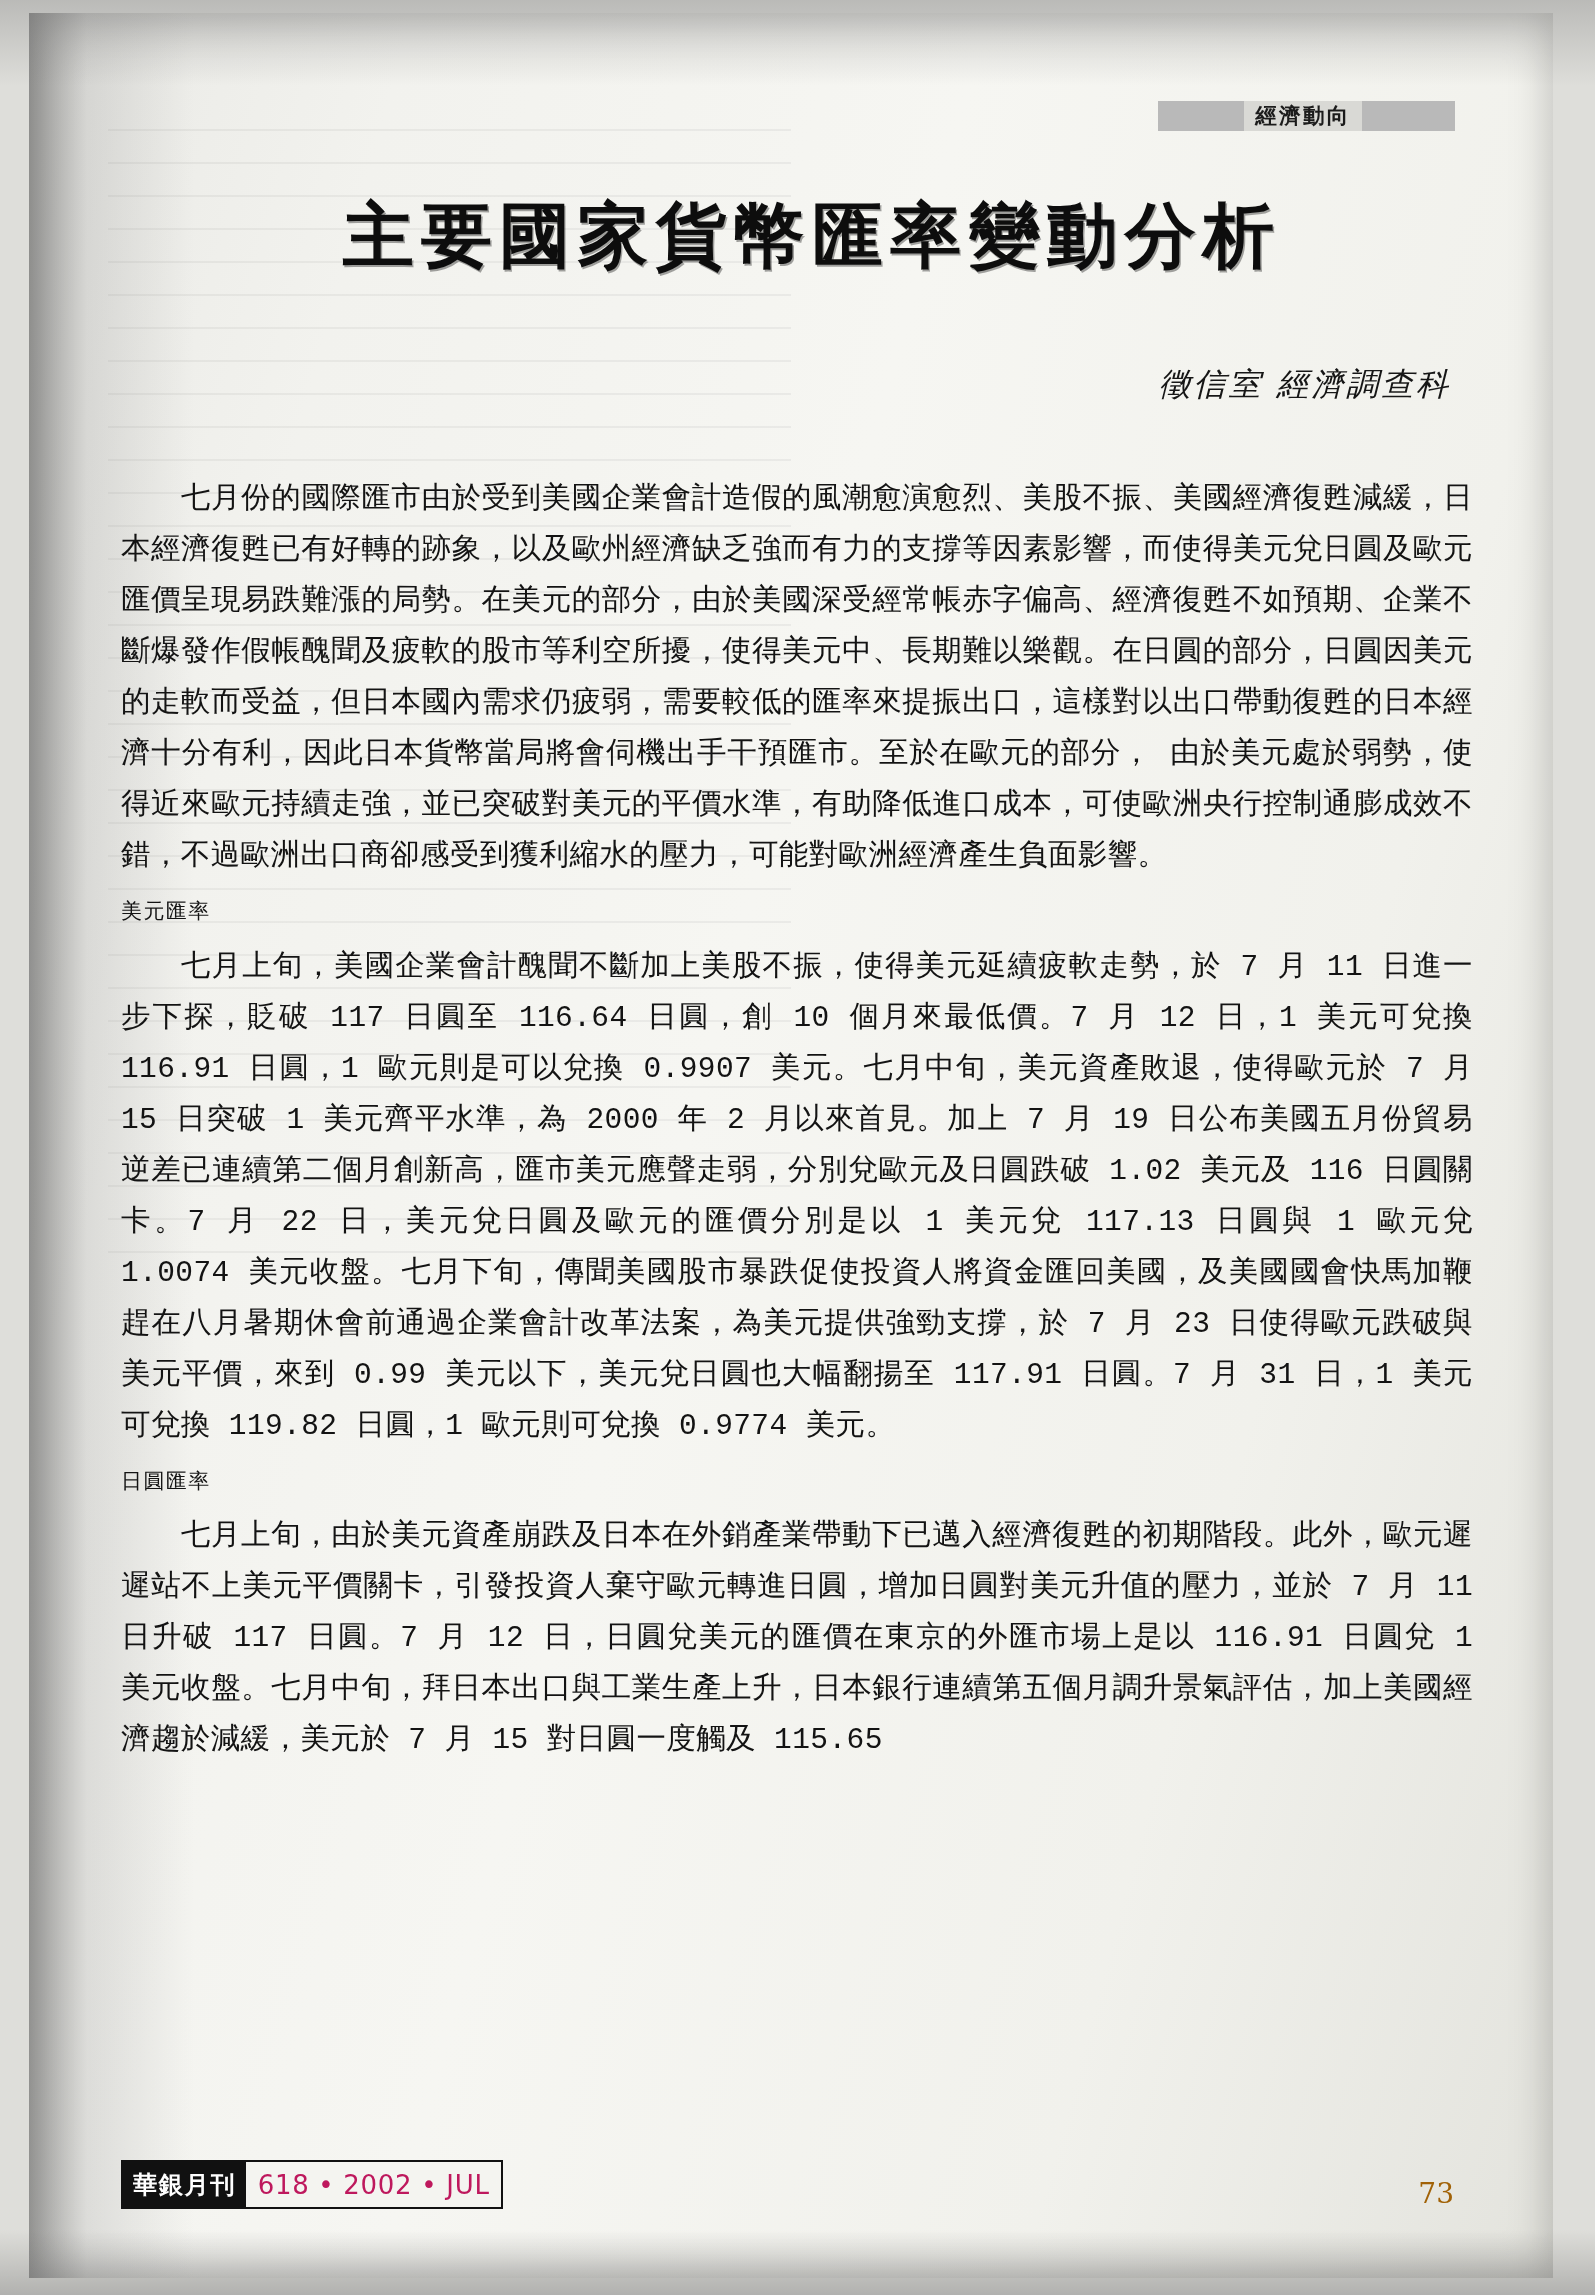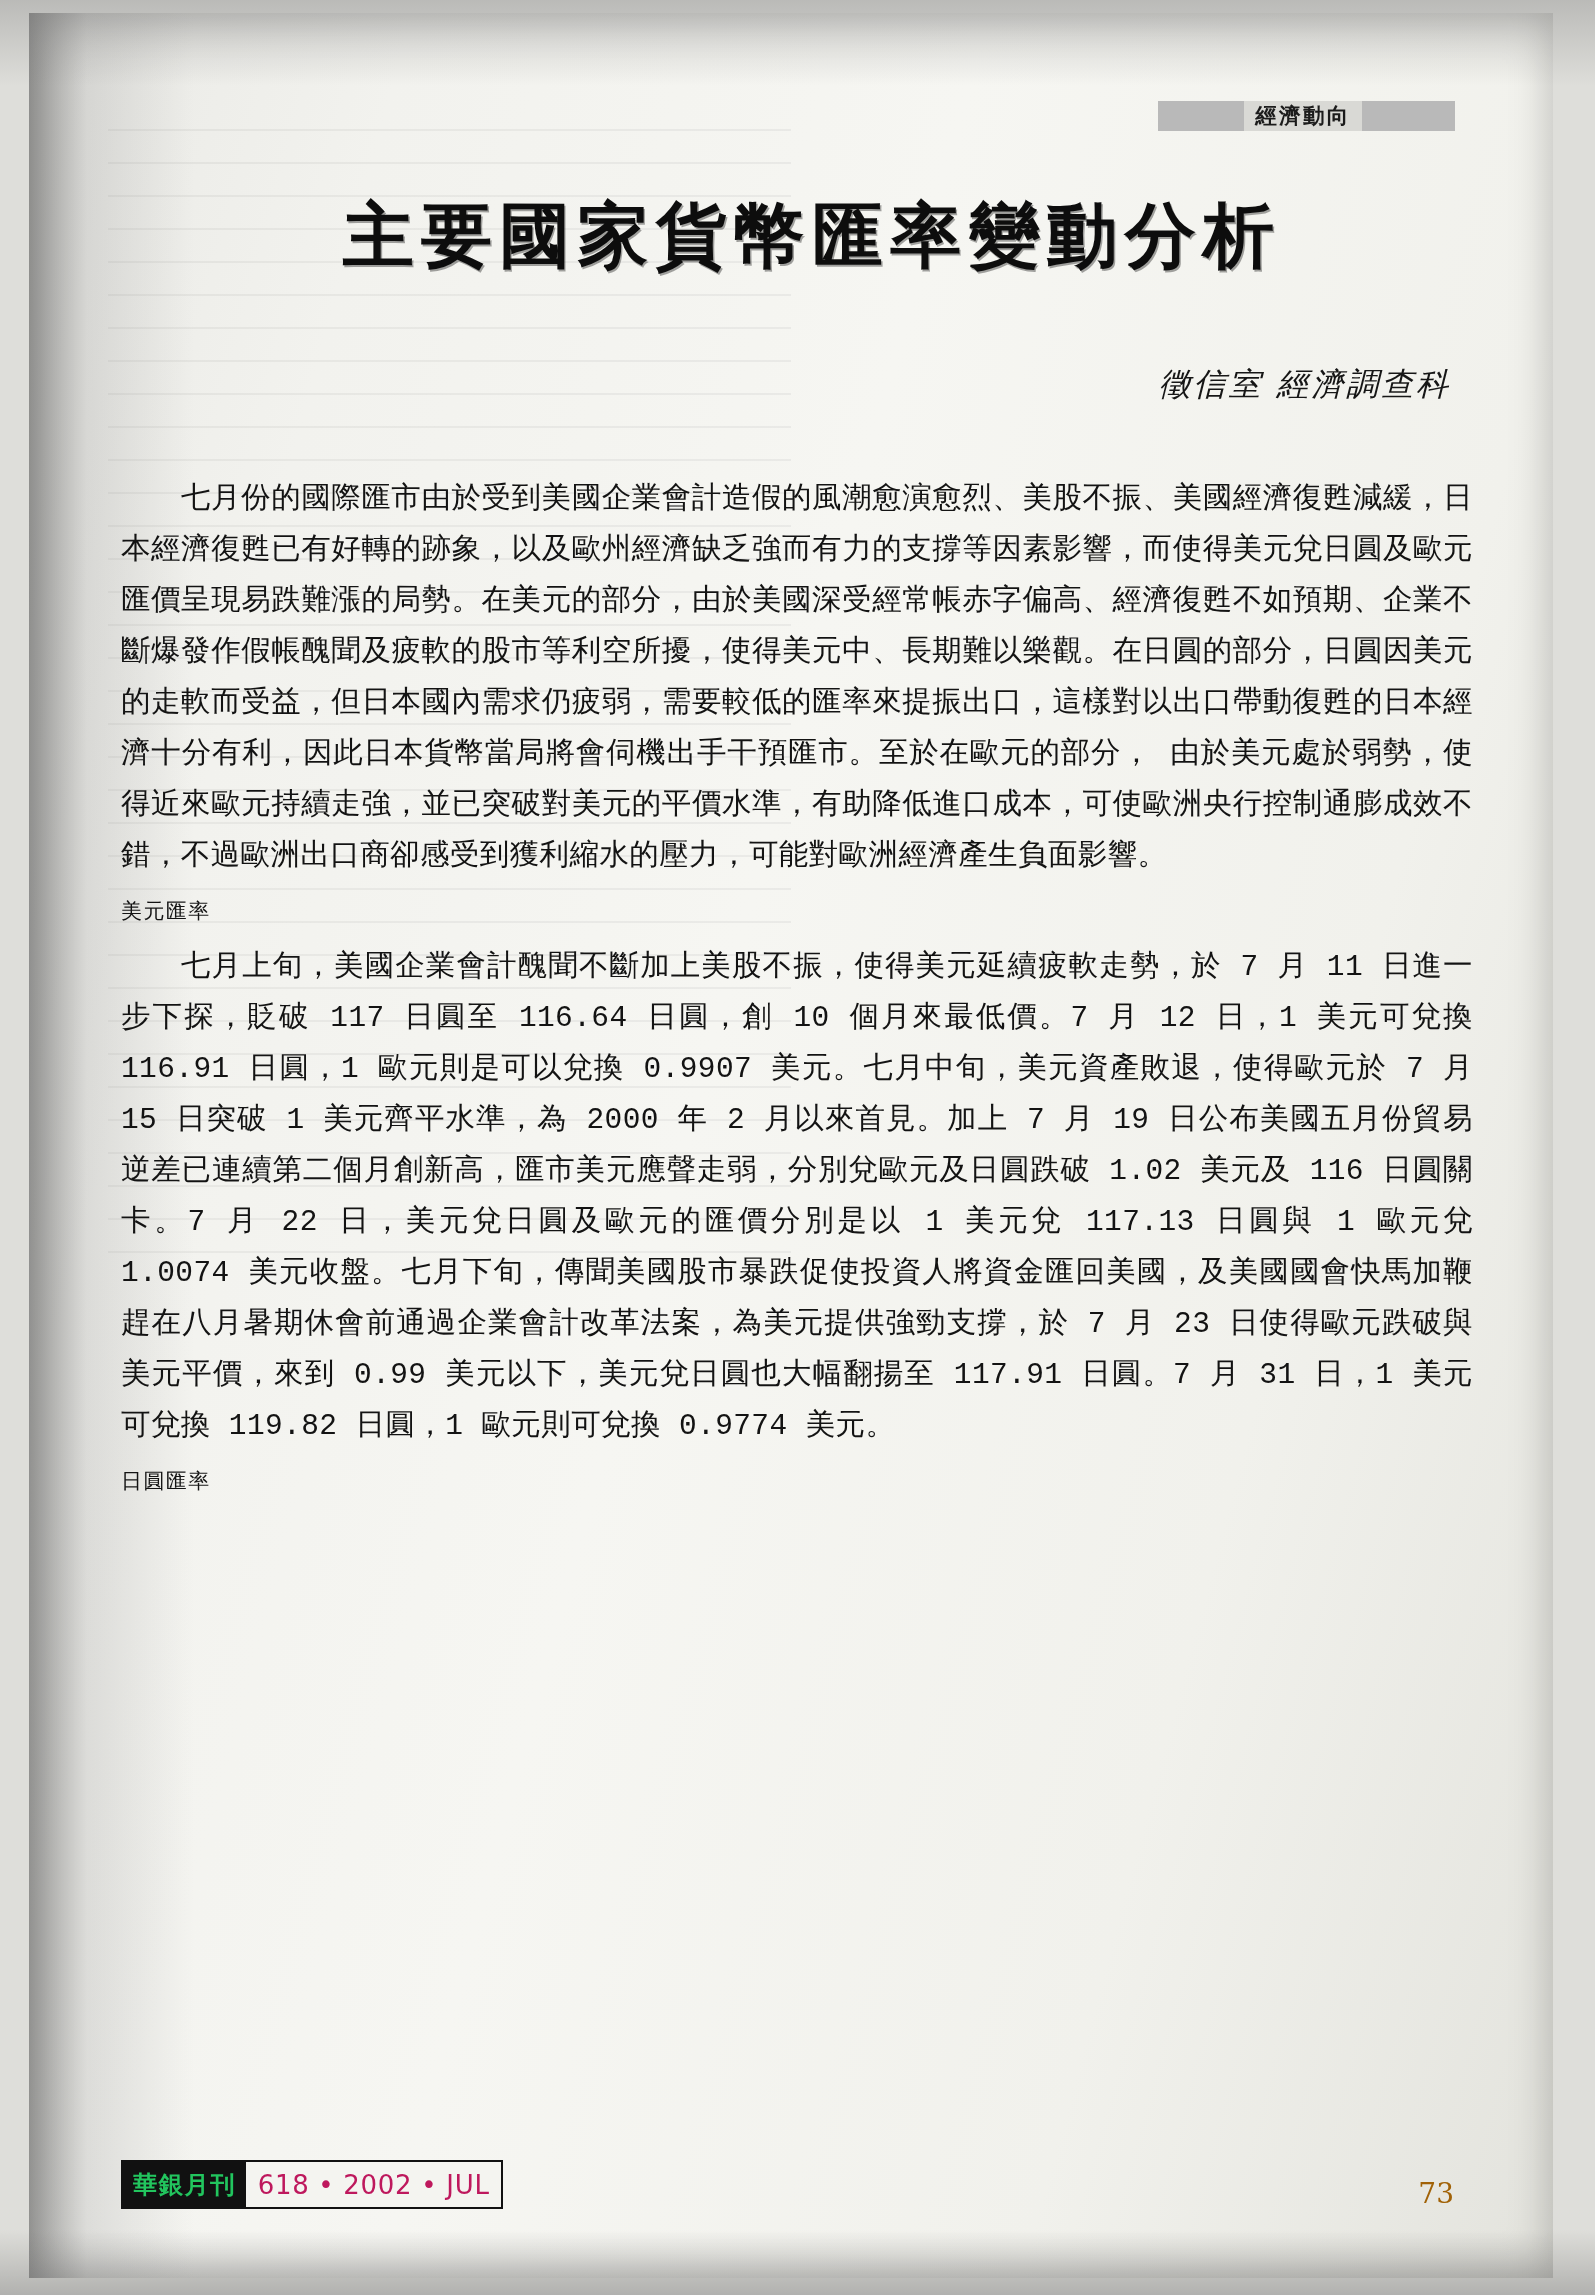--- a/index.html
+++ b/index.html
@@ -153,21 +153,21 @@
     position: absolute;
     left: 121px;
     bottom: 86px;
     display: flex;
     align-items: stretch;
     border: 2.2px solid #111;
     height: 45px;
   }
   .footer-brand {
     background: #111;
-    color: #22c55e;
+    color: #ffffff;
     font-family: "DejaVu Sans", sans-serif;
     font-weight: 700;
     font-size: 24.4px;
     letter-spacing: 1.4px;
     padding: 0 10px;
     display: flex;
     align-items: center;
   }
   .footer-issue {
     background: #f4f4f0;
@@ -208,20 +208,21 @@
 
     <div class="title">主要國家貨幣匯率變動分析</div>
 
     <div class="byline">徵信室 經濟調查科</div>
 
     <div class="body">
       <p class="indent">七月份的國際匯市由於受到美國企業會計造假的風潮愈演愈烈、美股不振、美國經濟復甦減緩，日本經濟復甦已有好轉的跡象，以及歐州經濟缺乏強而有力的支撐等因素影響，而使得美元兌日圓及歐元匯價呈現易跌難漲的局勢。在美元的部分，由於美國深受經常帳赤字偏高、經濟復甦不如預期、企業不斷爆發作假帳醜聞及疲軟的股市等利空所擾，使得美元中、長期難以樂觀。在日圓的部分，日圓因美元的走軟而受益，但日本國內需求仍疲弱，需要較低的匯率來提振出口，這樣對以出口帶動復甦的日本經濟十分有利，因此日本貨幣當局將會伺機出手干預匯市。至於在歐元的部分， 由於美元處於弱勢，使得近來歐元持續走強，並已突破對美元的平價水準，有助降低進口成本，可使歐洲央行控制通膨成效不錯，不過歐洲出口商卻感受到獲利縮水的壓力，可能對歐洲經濟產生負面影響。</p>
       <p class="section-head">美元匯率</p>
       <p class="indent">七月上旬，美國企業會計醜聞不斷加上美股不振，使得美元延續疲軟走勢，於 7 月 11 日進一步下探，貶破 117 日圓至 116.64 日圓，創 10 個月來最低價。7 月 12 日，1 美元可兌換 116.91 日圓，1 歐元則是可以兌換 0.9907 美元。七月中旬，美元資產敗退，使得歐元於 7 月 15 日突破 1 美元齊平水準，為 2000 年 2 月以來首見。加上 7 月 19 日公布美國五月份貿易逆差已連續第二個月創新高，匯市美元應聲走弱，分別兌歐元及日圓跌破 1.02 美元及 116 日圓關卡。7 月 22 日，美元兌日圓及歐元的匯價分別是以 1 美元兌 117.13 日圓與 1 歐元兌 1.0074 美元收盤。七月下旬，傳聞美國股市暴跌促使投資人將資金匯回美國，及美國國會快馬加鞭趕在八月暑期休會前通過企業會計改革法案，為美元提供強勁支撐，於 7 月 23 日使得歐元跌破與美元平價，來到 0.99 美元以下，美元兌日圓也大幅翻揚至 117.91 日圓。7 月 31 日，1 美元可兌換 119.82 日圓，1 歐元則可兌換 0.9774 美元。</p>
       <p class="section-head">日圓匯率</p>
+      <p class="indent">七月上旬，由於美元資產崩跌及日本在外銷產業帶動下已邁入經濟復甦的初期階段。此外，歐元遲遲站不上美元平價關卡，引發投資人棄守歐元轉進日圓，增加日圓對美元升值的壓力，並於 7 月 11 日升破 117 日圓。7 月 12 日，日圓兌美元的匯價在東京的外匯市場上是以 116.91 日圓兌 1 美元收盤。七月中旬，拜日本出口與工業生產上升，日本銀行連續第五個月調升景氣評估，加上美國經濟趨於減緩，美元於 7 月 15 對日圓一度觸及 115.65</p>
     </div>
 
     <div class="footer">
       <span class="footer-brand">華銀月刊</span>
       <span class="footer-issue">618 • 2002 • JUL</span>
     </div>
 
     <div class="page-number">73</div>
 
   </div>

